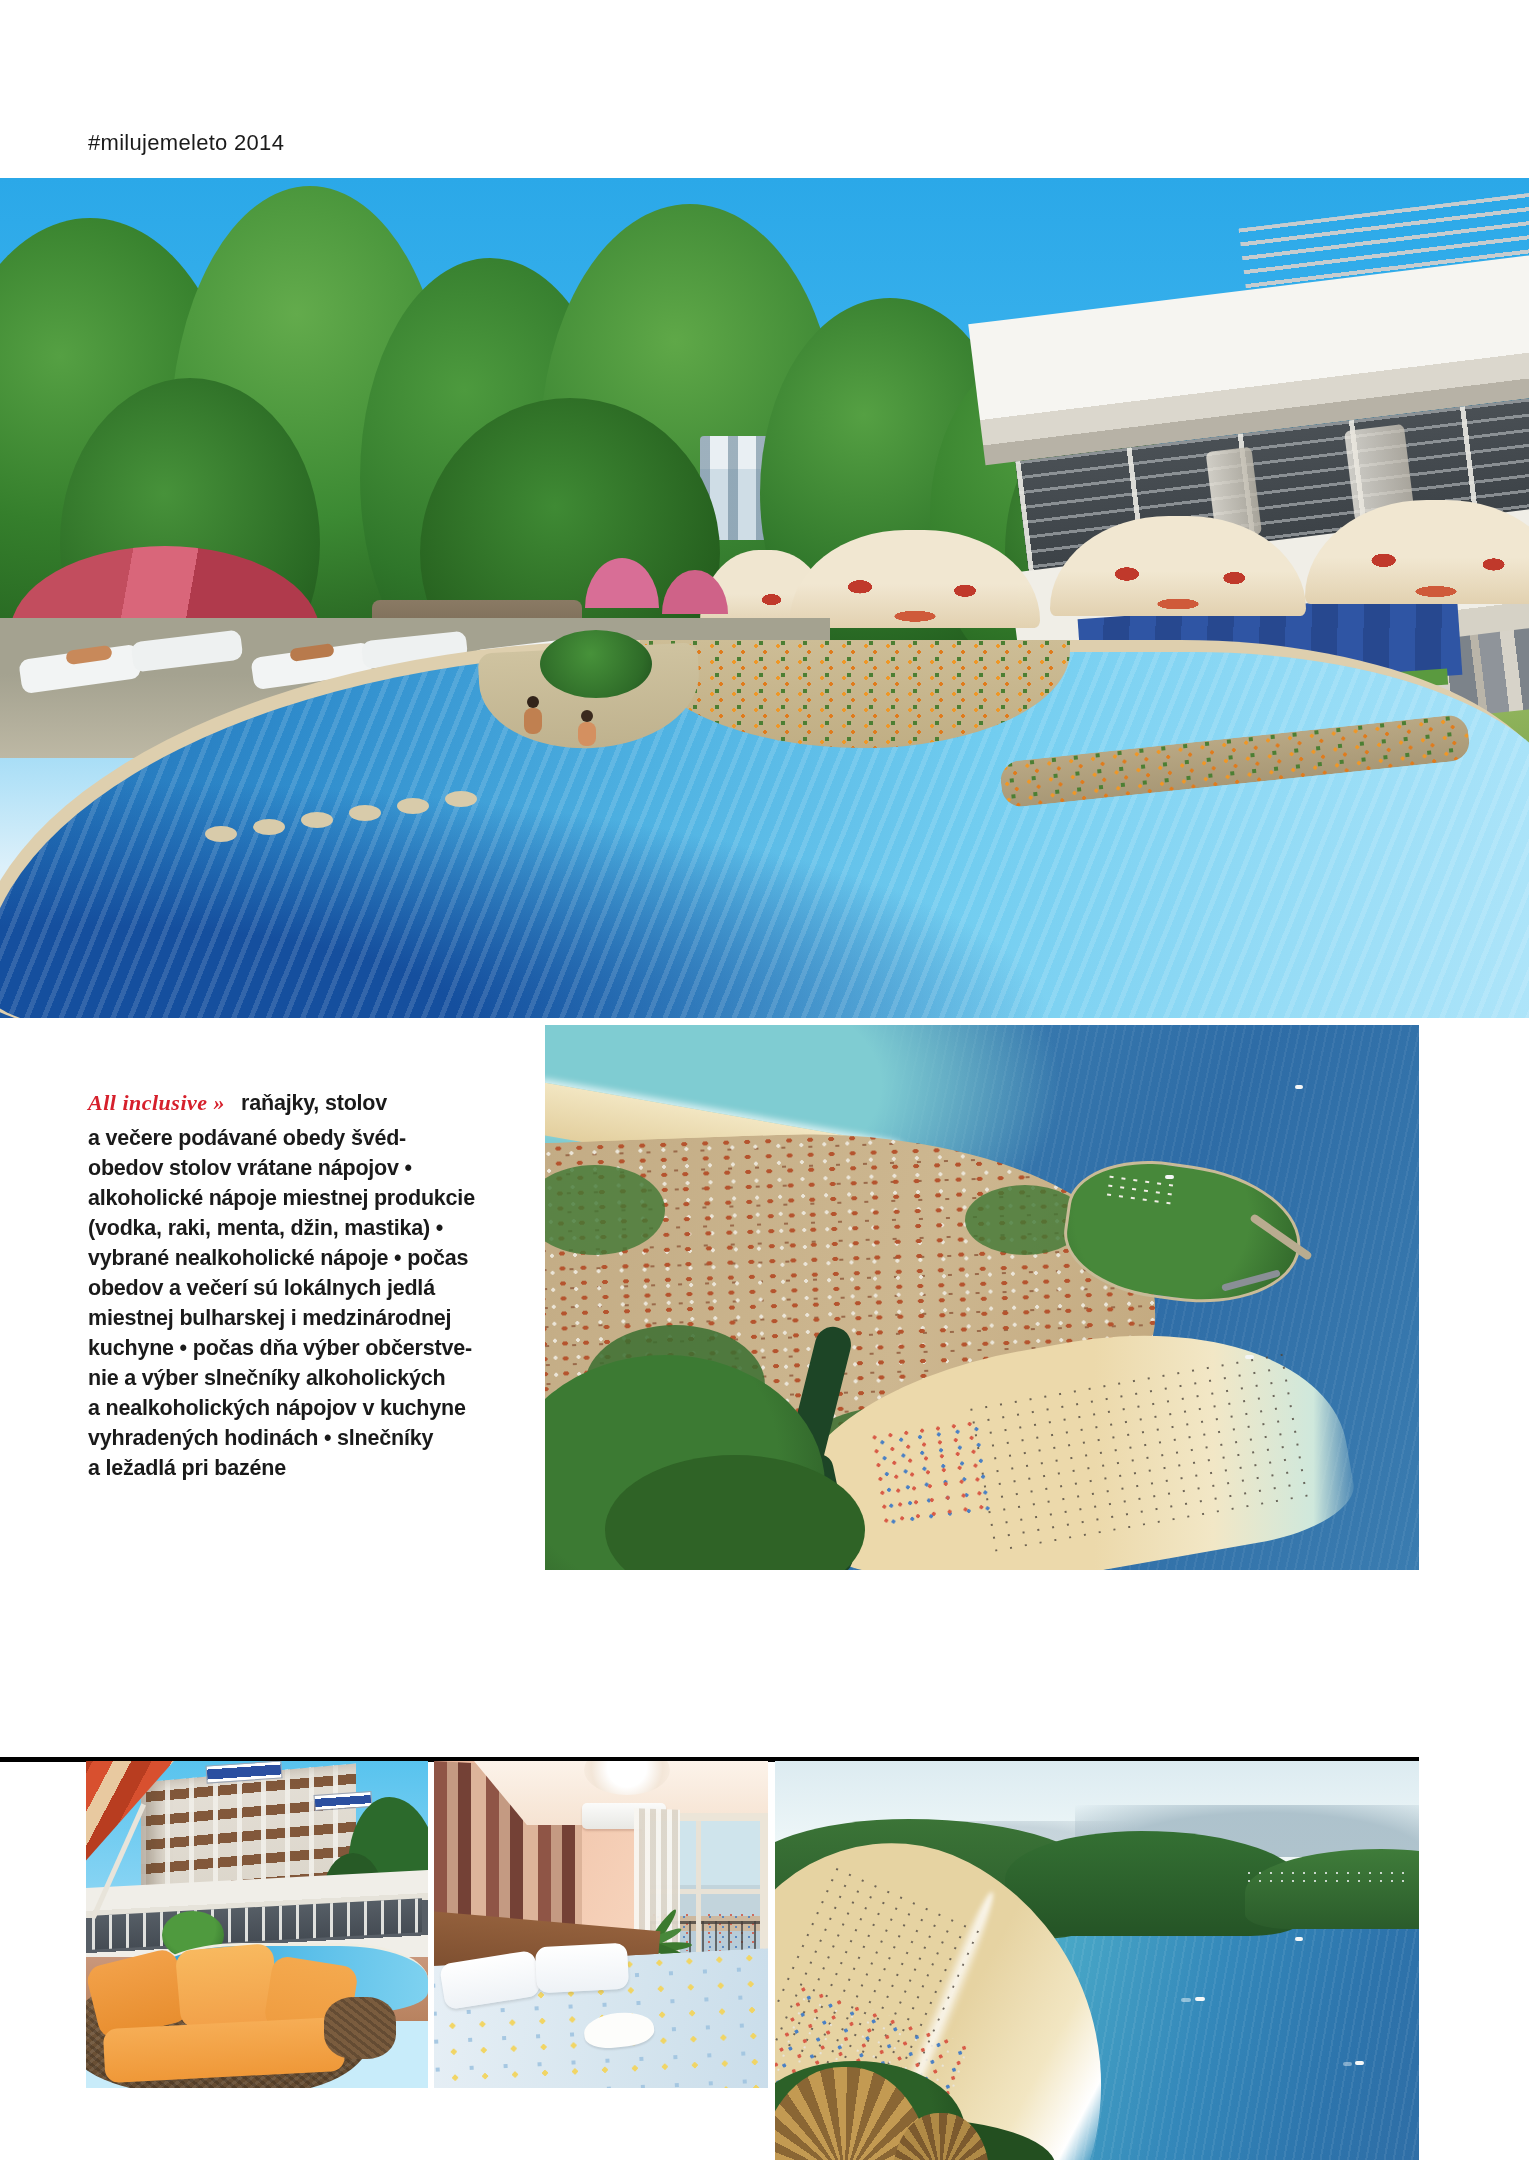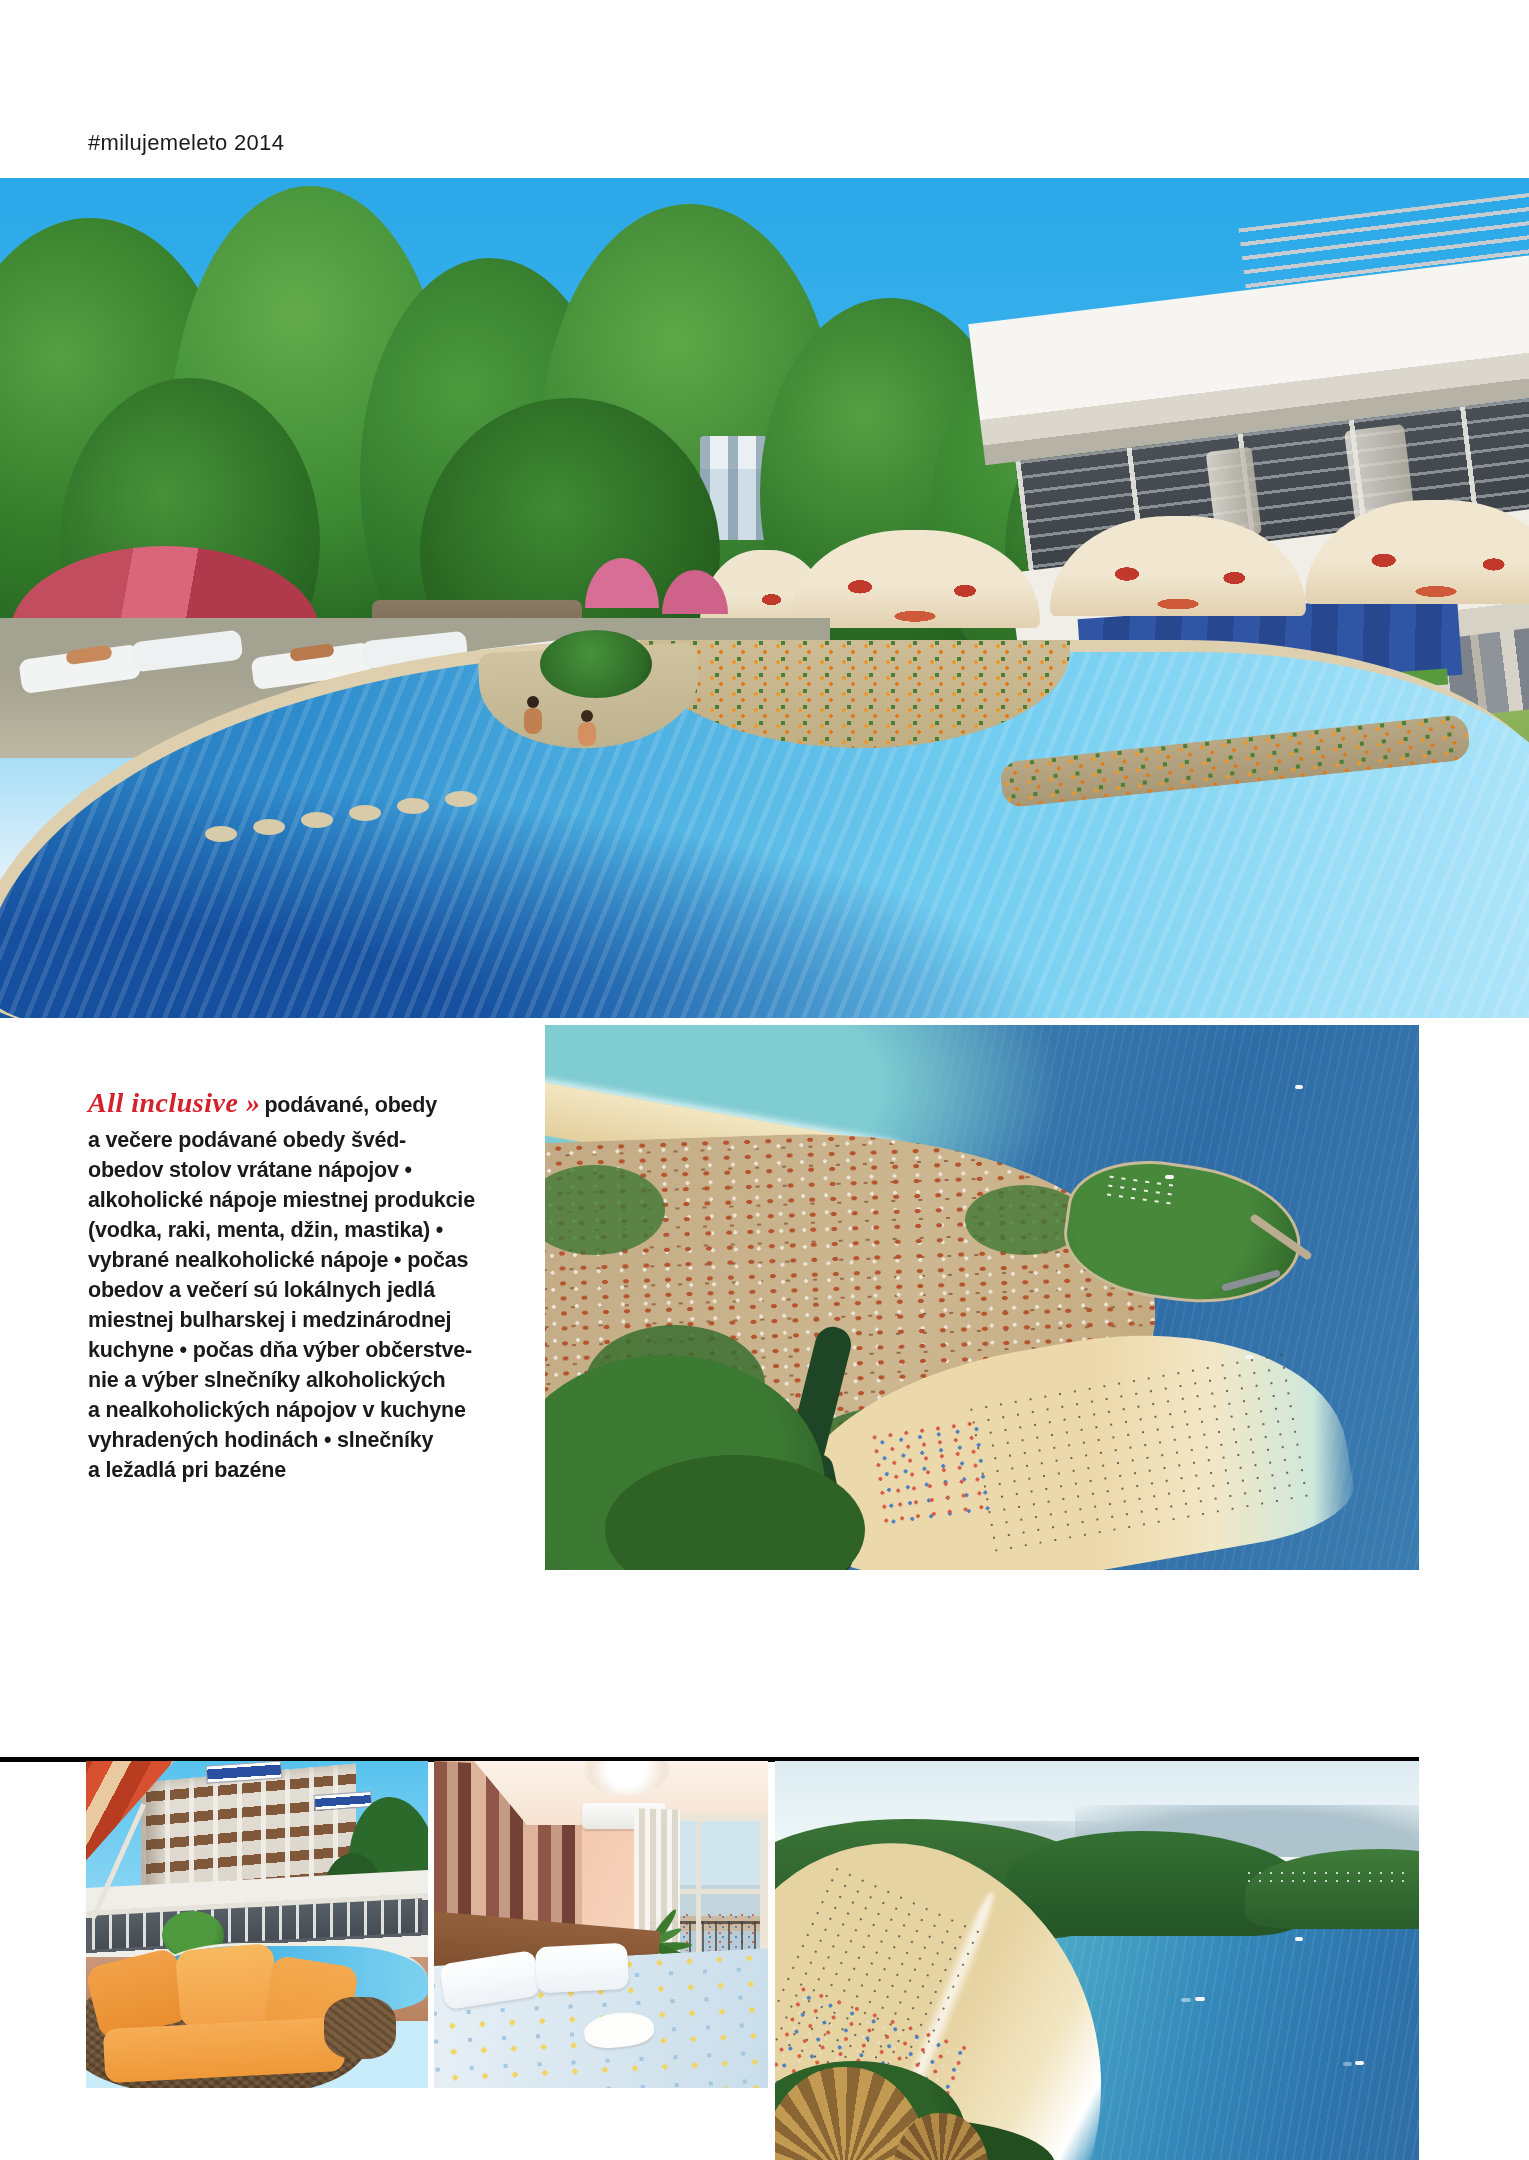--- a/index.html
+++ b/index.html
@@ -17,22 +17,22 @@
   .main-photo{left:0;top:178px;width:1529px;height:840px;}
   .aerial-photo{left:545px;top:1025px;width:874px;height:545px;}
   .p1{left:86px;top:1761px;width:342px;height:327px;}
   .p2{left:434px;top:1761px;width:334px;height:327px;}
   .p3{left:775px;top:1761px;width:644px;height:399px;}
   .rule{position:absolute;left:0;top:1757px;width:1419px;height:5px;background:#000;}
   
   .textblock{position:absolute;left:88px;top:1085px;width:440px;color:#1a1a1a;}
   .line{font-size:21.5px;font-weight:bold;line-height:30px;letter-spacing:-0.2px;white-space:nowrap;}
   .line.first{line-height:36px;margin-bottom:2px;}
-  .ai-head{font-family:"Liberation Serif",serif;font-style:italic;font-weight:bold;font-size:28px;
-           letter-spacing:.5px;margin-right:4px;}
+  .ai-head{font-family:"Liberation Serif",serif;font-style:italic;font-weight:bold;font-size:22px;
+           letter-spacing:.5px;margin-right:16px;}
 </style>
 </head>
 <body>
 
 <div class="page">
 
   <div class="hashtag">#milujemeleto 2014</div>
 
   <div class="photo main-photo">
     <div class="abs" style="inset:0;background:linear-gradient(180deg,#2ba8e8 0%,#3fb5ee 34%,#7ccdf2 58%,#bce5f8 74%,#dcf0fa 82%,#e8f4fa 100%);"></div>
@@ -100,21 +100,21 @@
     <div class="abs" style="left:205px;top:648px;width:32px;height:16px;border-radius:50%;background:#d8cbaa;"></div>
     <div class="abs" style="left:253px;top:641px;width:32px;height:16px;border-radius:50%;background:#d8cbaa;"></div>
     <div class="abs" style="left:301px;top:634px;width:32px;height:16px;border-radius:50%;background:#d8cbaa;"></div>
     <div class="abs" style="left:349px;top:627px;width:32px;height:16px;border-radius:50%;background:#d8cbaa;"></div>
     <div class="abs" style="left:397px;top:620px;width:32px;height:16px;border-radius:50%;background:#d8cbaa;"></div>
     <div class="abs" style="left:445px;top:613px;width:32px;height:16px;border-radius:50%;background:#d8cbaa;"></div>
   </div>
 
   <div class="textblock">
     <div class="line first">
-      <span class="ai-head" style="color:#d6202c;">All inclusive »</span><span>podávané, obedy</span>
+      <span class="ai-head" style="color:#d6202c;">All inclusive »</span><span>raňajky, stolov</span>
     </div>
     <div>
         <div class="line">a večere podávané  obedy švéd-</div>
         <div class="line">obedov stolov vrátane nápojov •</div>
         <div class="line">alkoholické nápoje miestnej produkcie</div>
         <div class="line">(vodka, raki, menta, džin, mastika) •</div>
         <div class="line">vybrané nealkoholické nápoje • počas</div>
         <div class="line">obedov a večerí sú lokálnych jedlá</div>
         <div class="line">miestnej bulharskej i medzinárodnej</div>
         <div class="line">kuchyne • počas dňa výber občerstve-</div>

